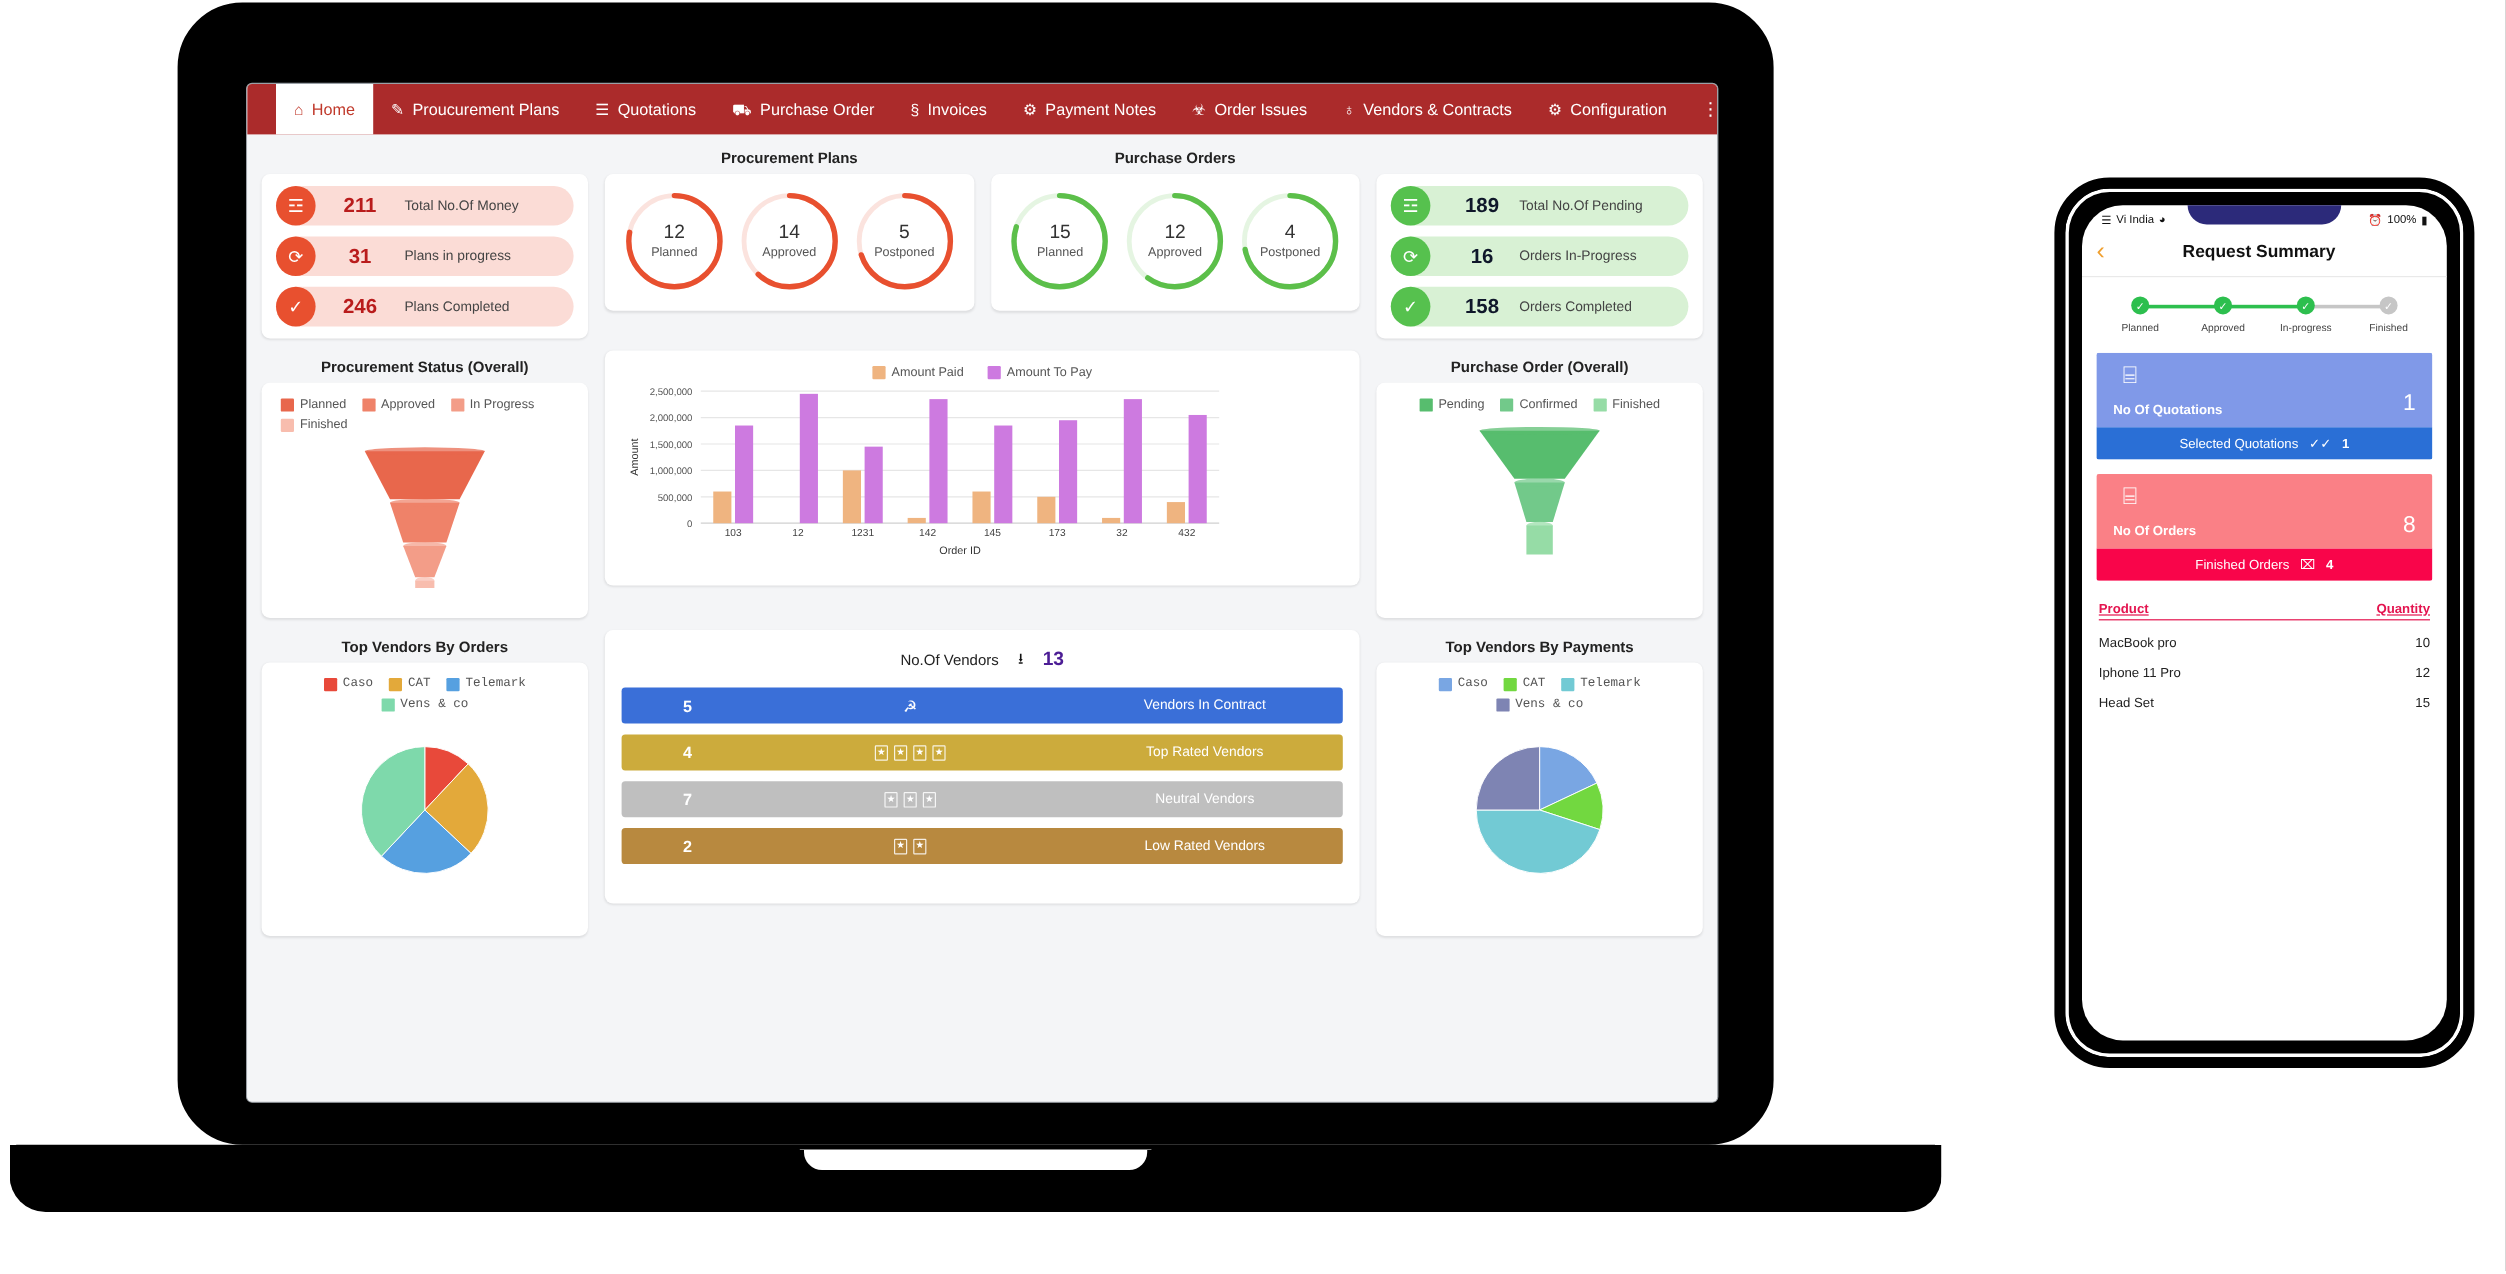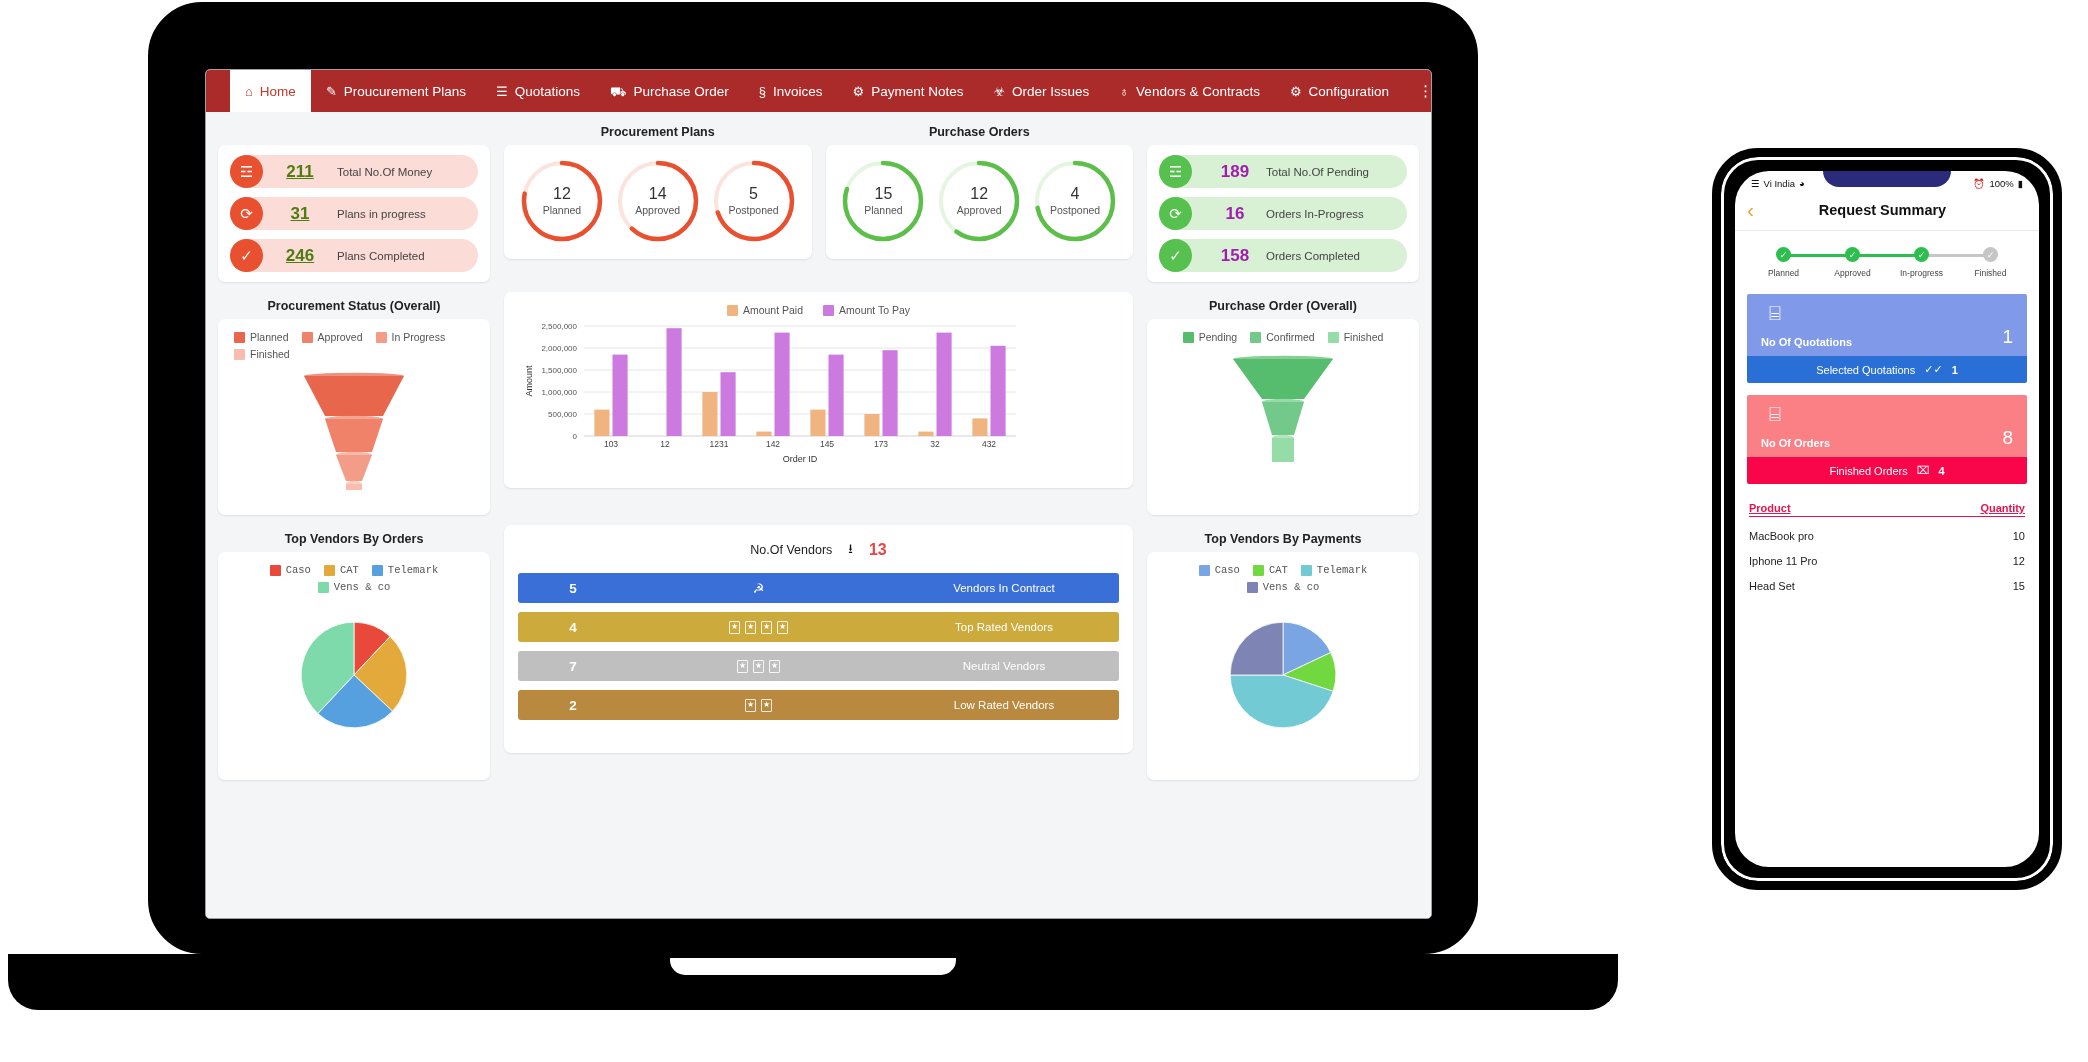--- a/index.html
+++ b/index.html
@@ -73,22 +73,22 @@
   .kpi.red { background: #fbdcd6; }
   .kpi.green { background: #d8f1d4; }
   .kpi-ic {
     width: 33px; height: 33px; border-radius: 50%; flex: none;
     display: flex; align-items: center; justify-content: center;
     color: #fff; font-size: 15px;
   }
   .kpi.red .kpi-ic { background: #e8502f; }
   .kpi.green .kpi-ic { background: #56c14e; }
   .kpi-val { width: 74px; text-align: center; font-size: 17px; font-weight: 700; }
-  .kpi.red .kpi-val { color: #4d7c0f; text-decoration: underline; }
-  .kpi.green .kpi-val { color: #a21caf; padding-left: 12px; }
+  .kpi.red .kpi-val { color: #b91c1c; }
+  .kpi.green .kpi-val { color: #0f172a; padding-left: 12px; }
   .kpi-lbl { font-size: 11.5px; color: #444; }
 
   
   .rings { display: flex; justify-content: space-around; align-items: center;
     padding: 14px 10px 16px 10px; }
   .ring { width: 84px; height: 84px; position: relative; border-radius: 50%;
     display: flex; flex-direction: column; align-items: center; justify-content: center; }
   .ring .rv { font-size: 16px; color: #333; line-height: 1.05; }
   .ring .rl { font-size: 10.5px; color: #555; margin-top: 2px; }
   .ring svg { position: absolute; left: 0; top: 0; }
@@ -108,21 +108,21 @@
 
   
   .pie-wrap { padding: 10px 8px 14px 8px; font-family: Liberation Mono, monospace; }
   .pie-svg { display: block; margin: 16px auto 0 auto; }
 
   
   .ven-card { padding: 10px 14px 14px 14px; }
   .ven-head { display: flex; align-items: center; justify-content: center; gap: 16px;
     padding: 4px 0 12px 0; }
   .ven-head .vh-l { font-size: 12.5px; color: #222; }
-  .ven-head .vh-n { font-size: 16px; font-weight: 700; color: #ef4444; }
+  .ven-head .vh-n { font-size: 16px; font-weight: 700; color: #4c1d95; }
   .ven-row { display: flex; align-items: center; height: 30px; border-radius: 3px;
     margin-bottom: 9px; color: #fff; cursor: pointer; }
   .ven-row:last-child { margin-bottom: 0; }
   .vr-n { width: 110px; text-align: center; font-size: 13.5px; font-weight: 700; }
   .vr-ic { flex: 1; display: flex; justify-content: center; gap: 5px; font-size: 10px; }
   .vr-ic .stbox { display: inline-flex; align-items: center; justify-content: center;
     width: 11px; height: 13px; border: 1px solid rgba(255,255,255,.85);
     border-radius: 1px; font-size: 8px; line-height: 1; }
   .vr-lbl { width: 230px; text-align: center; font-size: 11.5px; }
 

